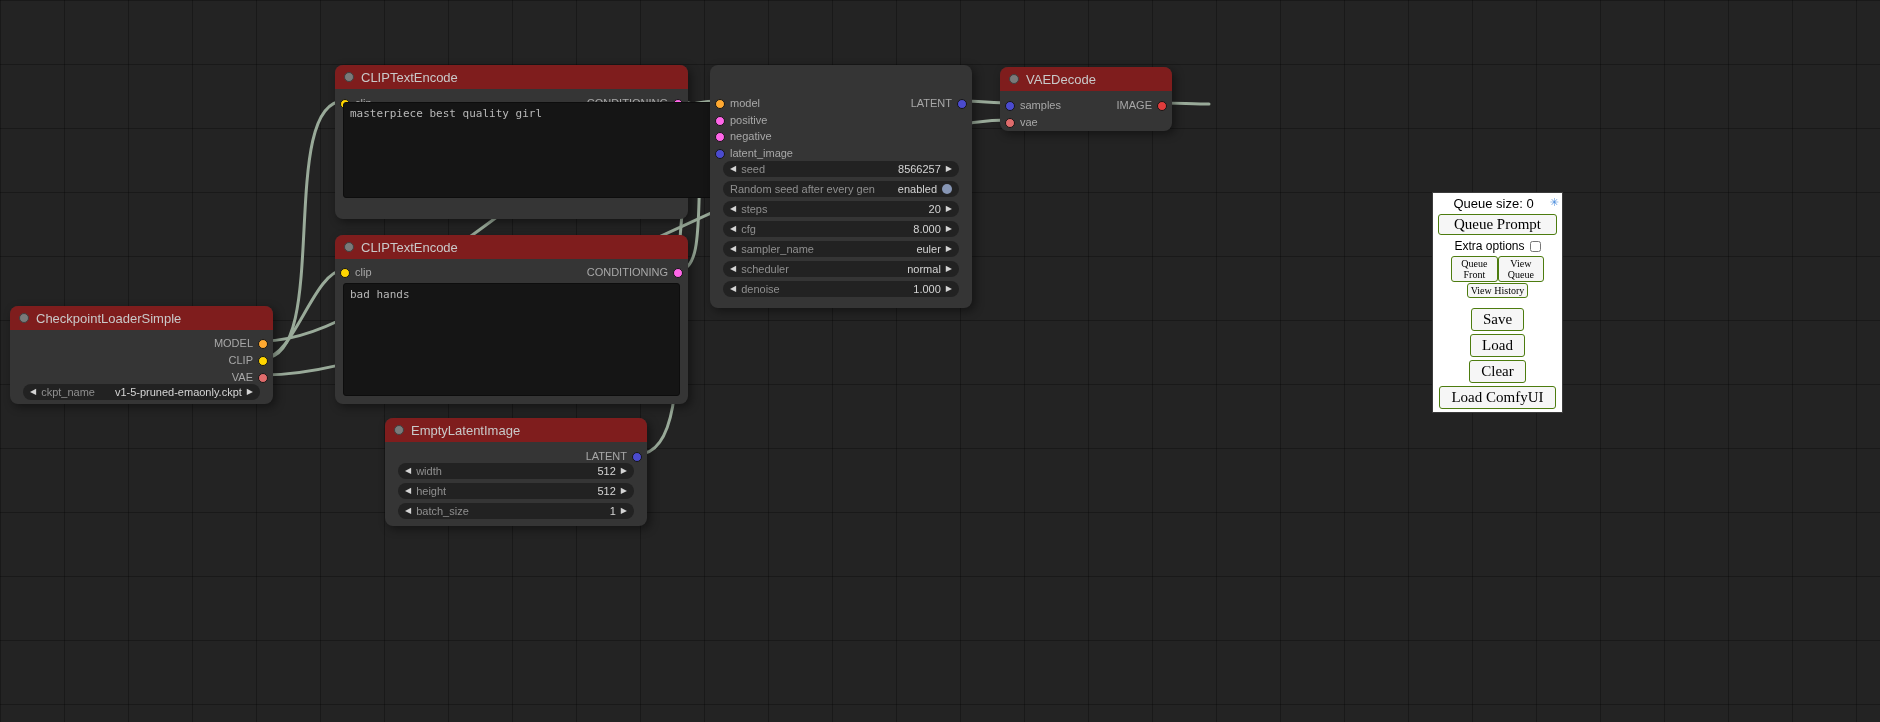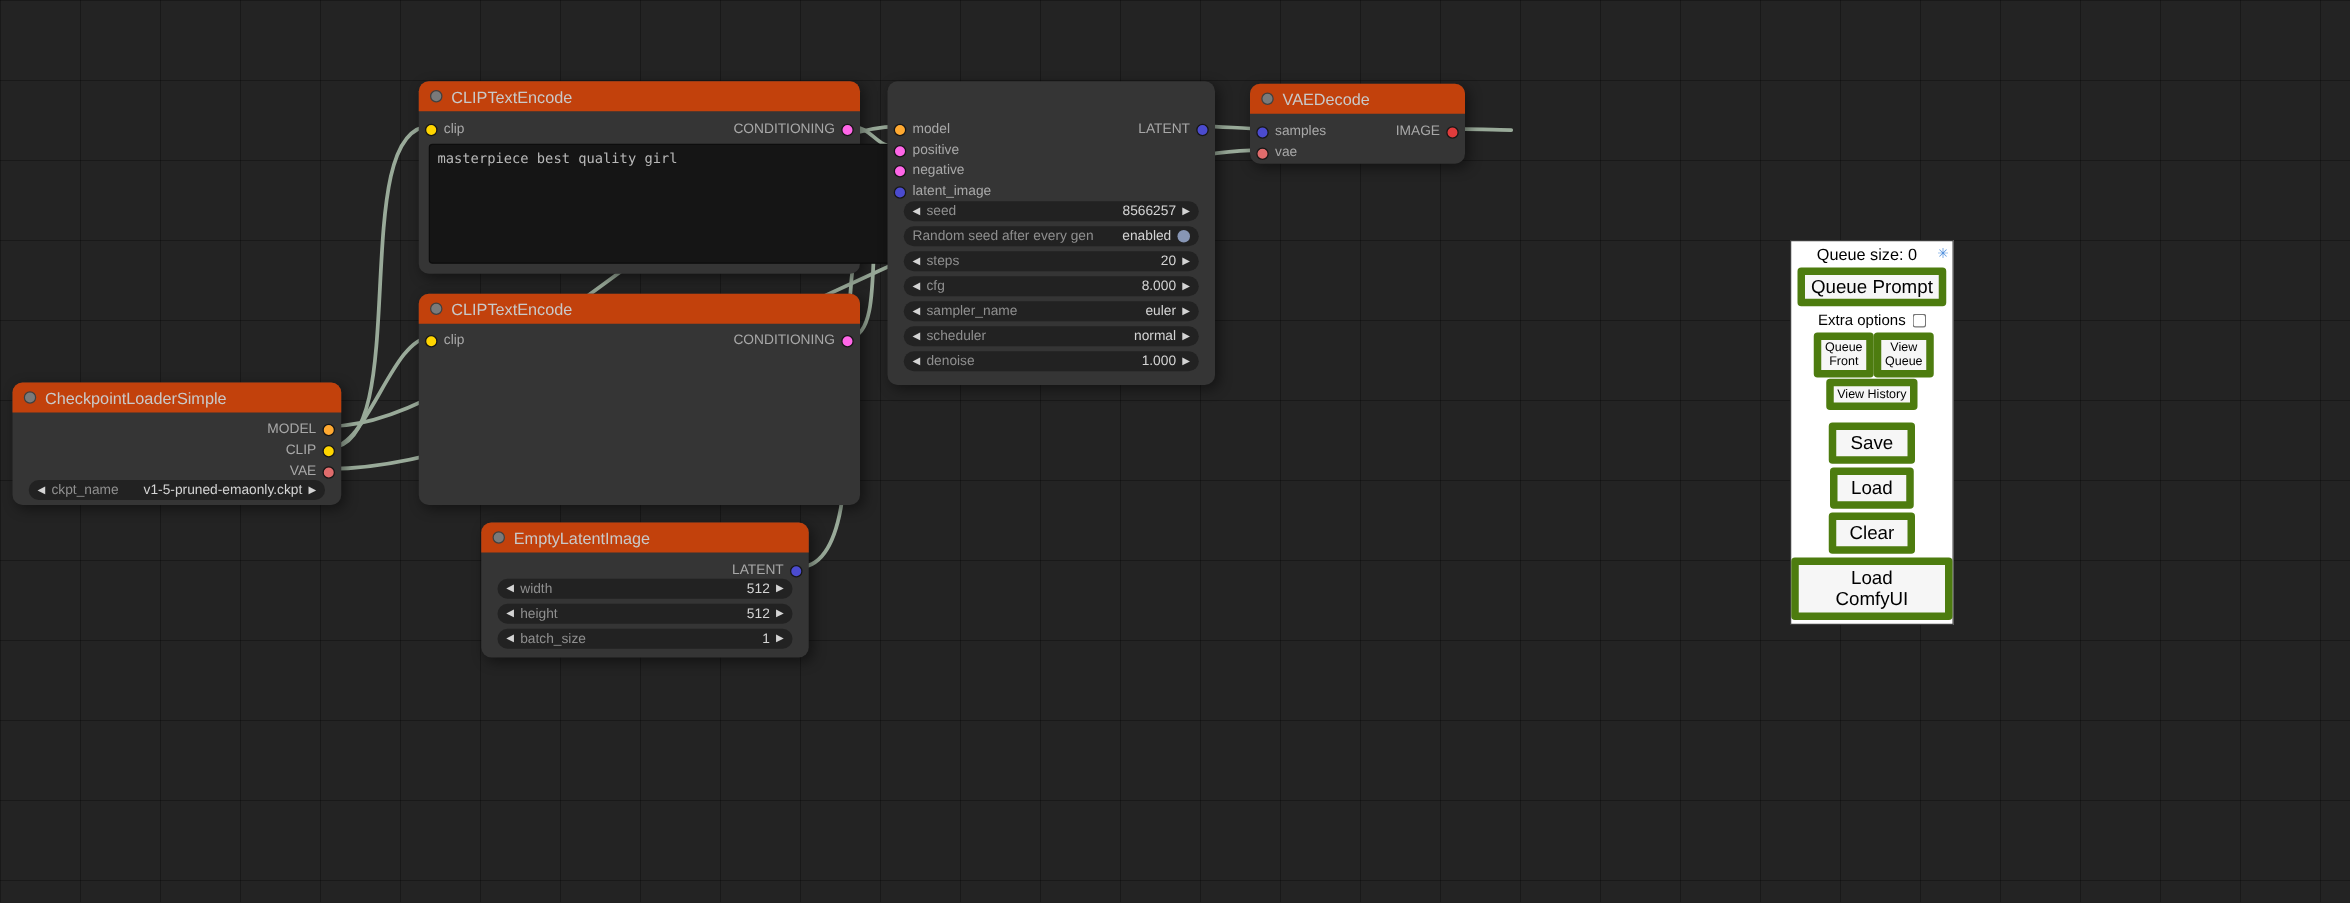--- a/index.html
+++ b/index.html
@@ -9,21 +9,21 @@
     background-image:
       linear-gradient(rgba(0,0,0,.28) 1px,transparent 1px),
       linear-gradient(90deg,rgba(0,0,0,.28) 1px,transparent 1px);
     background-size:64px 64px;}
   #wires{position:absolute;left:0;top:0;width:1880px;height:722px;pointer-events:none}
   #wires path{stroke:#99AA99;stroke-width:3;fill:none;stroke-linecap:round}
 
   .node{position:absolute;background:#353535;border-radius:8px;
     box-shadow:3px 3px 10px rgba(0,0,0,.45);font-size:11px;color:#a8a8a8}
   .node-title{display:flex;align-items:center;gap:7px;height:24px;padding:0 9px;
-    background:#c2410c;border-radius:8px 8px 0 0}
+    background:#7f1d1d;border-radius:8px 8px 0 0}
   .tdot{width:10px;height:10px;border-radius:50%;background:#7a7a7a;border:1px solid #404040;flex:none}
   .ttext{color:#c9c9c9;font-size:13px;white-space:nowrap}
 
   .slot{position:absolute;height:16px;display:flex;align-items:flex-end;gap:5px}
   .slot.in{left:5px}
   .slot.out{right:5px;flex-direction:row-reverse}
   .pdot{width:10px;height:10px;border-radius:50%;border:1px solid #161616;flex:none}
   .slabel{font-size:11px;color:#a8a8a8;white-space:nowrap}
   .c-model{background:#FFA931}
   .c-clip{background:#FFD500}
@@ -39,22 +39,22 @@
   .wspace{flex:1}
   .wvalue{color:#d4d4d4;white-space:nowrap}
   .knob{width:10px;height:10px;border-radius:50%;background:#8796B5;flex:none}
 
   .prompt{position:absolute;background:#151515;border:1px solid #0d0d0d;border-radius:3px;
     color:#b8b8b8;font-family:"DejaVu Sans Mono",monospace;font-size:11px;
     padding:4px 6px;resize:none;outline:none;line-height:1.35;overflow:hidden}
 
   .menu{position:absolute;background:#ffffff;color:#000;border:1px solid #3c3c3c;
     font-size:13px;padding:1px 0 3px 0}
-  .menu button{font-family:Liberation Sans, sans-serif;background:#f6f6f6;
-    border:6px solid #4d7c0f;border-radius:3px;color:#000;cursor:pointer}
+  .menu button{font-family:Liberation Serif, serif;background:#f6f6f6;
+    border:1px solid #4d7c0f;border-radius:3px;color:#000;cursor:pointer}
   .qsize-row{position:relative;text-align:center;font-size:13px;padding:2px 10px 1px 2px}
   .gear{position:absolute;right:3px;top:2px;font-size:11px;color:#4F8FDD;cursor:pointer}
   .qp{display:block;width:calc(100% - 10px);margin:2px auto;font-size:15px;padding:1px 0}
   .extra-row{display:flex;justify-content:center;align-items:center;gap:5px;font-size:12px;padding:2px 0 1px}
   .extra-row input{width:11px;height:11px;margin:0}
   .qrow{display:flex;justify-content:space-between;padding:2px 18px 0}
   .qrow.center{justify-content:center;padding-top:1px}
   .sm{font-size:10px;padding:1px 3px}
   .bigbtn{display:block;margin:3px auto 0;font-size:15px;padding:2px 11px}
   .bigbtn.first{margin-top:10px}
@@ -108,36 +108,37 @@
       <span class="ttext">CLIPTextEncode</span>
     </div>
     <div class="slot in" style="top:28px">
       <span class="pdot c-clip"></span>
       <span class="slabel">clip</span>
     </div>
     <div class="slot out" style="top:28px">
       <span class="pdot c-cond"></span>
       <span class="slabel">CONDITIONING</span>
     </div>
-    <textarea class="prompt" style="left: 8px; top: 50px; width: 399px; height: 96px;" spellcheck="false">masterpiece best quality girl</textarea>
+    <textarea class="prompt" style="left: 8px; top: 37px; width: 399px; height: 96px;" spellcheck="false">masterpiece best quality girl</textarea>
   </div>
 
   <div class="node" style="left:335px;top:235px;width:353px;height:169px">
     <div class="node-title">
       <span class="tdot"></span>
       <span class="ttext">CLIPTextEncode</span>
     </div>
     <div class="slot in" style="top:27px">
       <span class="pdot c-clip"></span>
       <span class="slabel">clip</span>
     </div>
     <div class="slot out" style="top:27px">
       <span class="pdot c-cond"></span>
       <span class="slabel">CONDITIONING</span>
     </div>
+    <textarea class="prompt" style="left: 8px; top: 48px; width: 337px; height: 113px;" spellcheck="false">bad hands</textarea>
   </div>
 
   <div class="node" style="left:385px;top:418px;width:262px;height:108px">
     <div class="node-title">
       <span class="tdot"></span>
       <span class="ttext">EmptyLatentImage</span>
     </div>
     <div class="slot out" style="top:28px">
       <span class="pdot c-latent"></span>
       <span class="slabel">LATENT</span>

